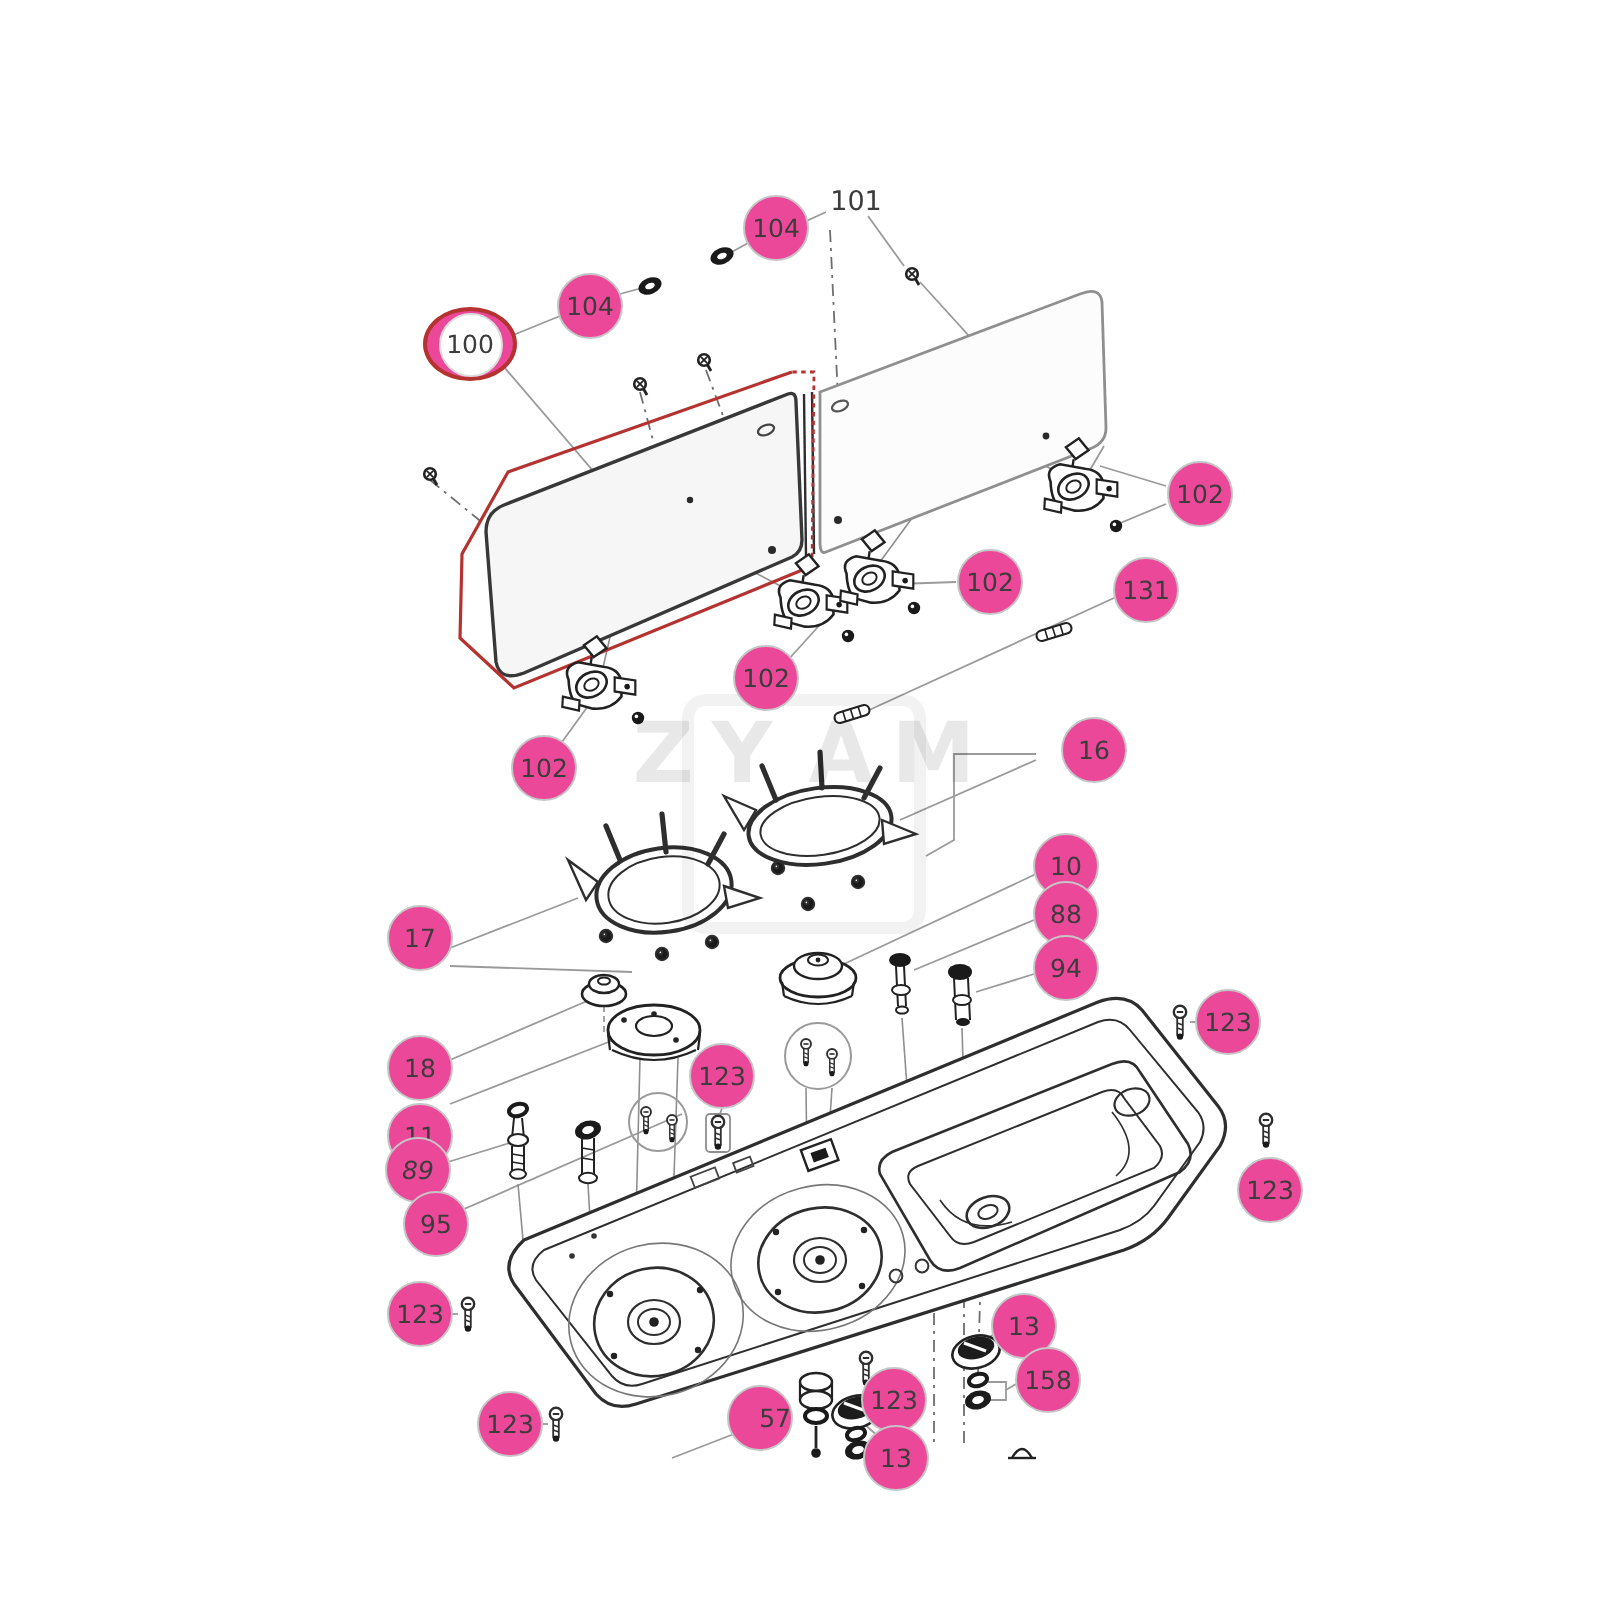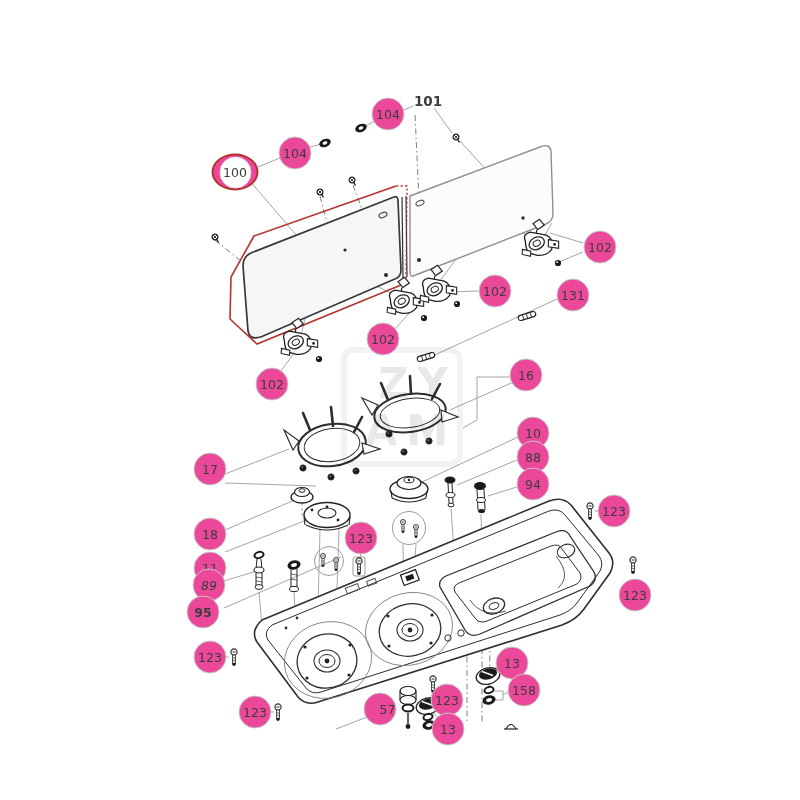--- a/index.html
+++ b/index.html
@@ -8,28 +8,28 @@
   }
   html,body{margin:0;padding:0;background:#fff;}
   #stage{position:relative;width:800px;height:800px;background:#fff;overflow:hidden;
          font-family:"DejaVu Sans",sans-serif;}
   #art{position:absolute;left:0;top:0;}
   .callout{position:absolute;transform:translate(-50%,-50%);width:33px;height:33px;
     border:1.4px solid var(--circ);border-radius:50%;background:#ec4899;
     display:flex;align-items:center;justify-content:center;
     font-size:12.5px;color:var(--txt);z-index:5;box-sizing:border-box;}
   .callout span{position:relative;z-index:2;}
-  .callout.text{border:none;background:transparent;width:auto;height:auto;font-size:13.5px;font-weight:bold;}
+  .callout.text{border:none;background:transparent;width:auto;height:auto;font-size:13.5px;}
   .callout.red-circle{width:47px;height:37px;border:2.4px solid var(--red);border-radius:50%;}
   .callout.red-circle::before{content:"";position:absolute;left:50%;top:50%;
     transform:translate(-50%,-50%);width:30px;height:30px;border:1.2px solid #ddd;
     border-radius:50%;background:#fff;z-index:1;}
   #watermark{position:absolute;left:341px;top:347px;width:110px;height:108px;
     border:6px solid rgba(0,0,0,0.05);border-radius:12px;z-index:1;
-    display:flex;flex-direction:column;align-items:flex-end;justify-content:center;}
+    display:flex;flex-direction:row;align-items:flex-start;justify-content:center;}
   #watermark div{font-size:42px;font-weight:bold;letter-spacing:9px;line-height:47px;
     color:var(--wm);text-indent:9px;}
 </style>
 </head>
 <body>
 
 <div id="stage">
 
   <div id="watermark">
     <div>ZY</div>
@@ -383,21 +383,21 @@
     </div>
     <div class="callout circle" style="left: 573px; top: 295px;">
       <span>131</span>
     </div>
     <div class="callout circle" style="left: 383px; top: 339px;">
       <span>102</span>
     </div>
     <div class="callout circle" style="left: 272px; top: 384px;">
       <span>102</span>
     </div>
-    <div class="callout circle" style="left: 526px; top: 375px; text-align: center;">
+    <div class="callout circle" style="left: 547px; top: 375px; text-align: center;">
       <span>16</span>
     </div>
     <div class="callout circle" style="left: 533px; top: 433px;">
       <span>10</span>
     </div>
     <div class="callout circle" style="left: 533px; top: 457px;">
       <span>88</span>
     </div>
     <div class="callout circle" style="left: 533px; top: 484px;">
       <span>94</span>
@@ -416,21 +416,21 @@
     </div>
     <div class="callout circle" style="left: 210px; top: 556px; margin-top: 12px;">
       <span>11</span>
     </div>
     <div class="callout circle" style="left: 209px; top: 585px; font-style: italic;">
       <span>89</span>
     </div>
     <div class="callout circle" style="left: 635px; top: 595px;">
       <span>123</span>
     </div>
-    <div class="callout circle" style="left: 203px; top: 612px; font-weight: bold;">
+    <div class="callout circle" style="left: 218px; top: 612px;">
       <span>95</span>
     </div>
     <div class="callout circle" style="left: 210px; top: 657px;">
       <span>123</span>
     </div>
     <div class="callout circle" style="left: 512px; top: 663px;">
       <span>13</span>
     </div>
     <div class="callout circle" style="left: 524px; top: 690px;">
       <span>158</span>

